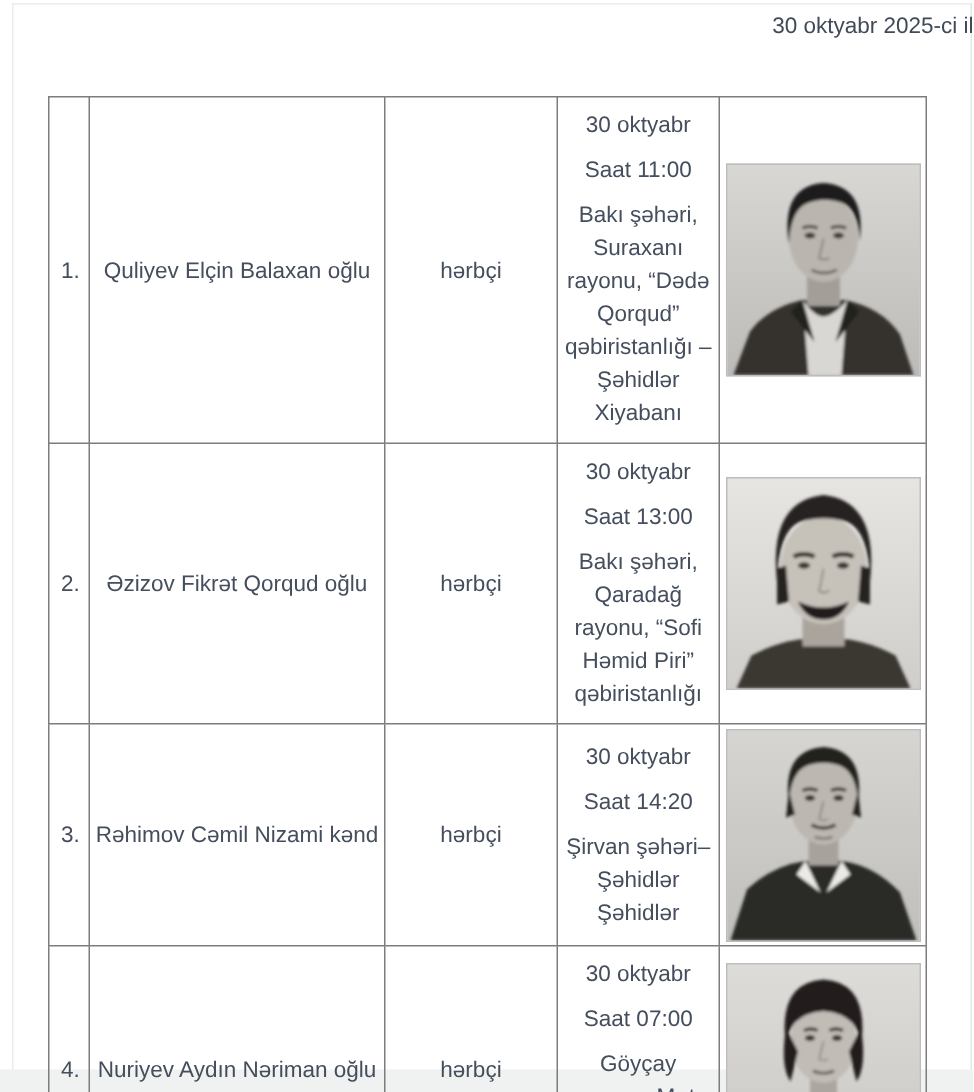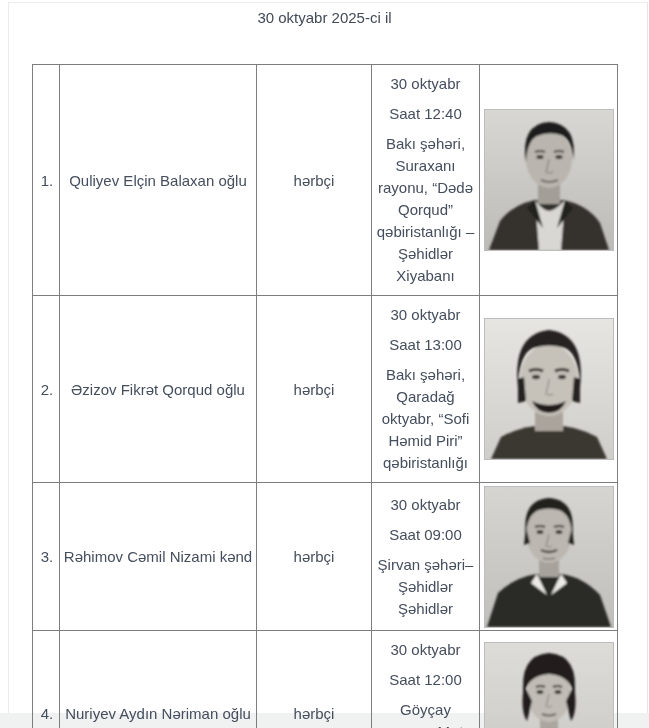--- a/index.html
+++ b/index.html
@@ -10,21 +10,21 @@
   }
   .page-frame{
     position:absolute;left:8px;top:2px;width:638px;height:711px;
     border-top:1px solid #ececec;border-left:1px solid #ececec;border-right:1px solid #e6e6e6;
     pointer-events:none;
   }
   .bottom-strip{
     position:absolute;left:0;bottom:0;width:649px;height:15px;background:#f0f1f1;
   }
   .page-title{
-    position:absolute;top:9px;left:0;width:649px;text-align:center;
+    position:absolute;top:9px;left:0;width:649px;text-align:right;
     font-size:15px;color:#414a57;
   }
   table.schedule{
     position:absolute;left:32px;top:64px;
     border-collapse:collapse;table-layout:fixed;
   }
   table.schedule td{
     border:1px solid #7d7d7d;vertical-align:middle;text-align:center;
     font-size:15px;color:#454e5d;overflow:hidden;
   }
@@ -74,21 +74,21 @@
 
 <table class="schedule">
   <tbody>
 
   <tr class="r1">
     <td class="c-num">1.</td>
     <td class="c-name">Quliyev Elçin Balaxan oğlu</td>
     <td class="c-role">hərbçi</td>
     <td class="c-details">
       <p>30 oktyabr</p>
-      <p>Saat 12:40</p>
+      <p>Saat 11:00</p>
       <p>Bakı şəhəri, Suraxanı rayonu, “Dədə Qorqud” qəbiristanlığı – Şəhidlər Xiyabanı</p>
     </td>
     <td class="c-photo">
       <svg class="photo" viewBox="0 0 128 140">
         <rect width="128" height="140" fill="url(#pbg1)"></rect>
         <g filter="url(#pblur)">
           <path d="M4 140 L15 111 Q27 95 50 90 L78 90 Q103 95 115 113 L124 140 Z" fill="#34312e"></path>
           <path d="M50 90 Q58 101 64 101 Q70 101 80 90 L76 140 L54 140 Z" fill="#d9d7d3"></path>
           <path d="M50 90 L42 98 L58 118 Z" fill="#23211f"></path>
           <path d="M80 90 L88 98 L72 118 Z" fill="#23211f"></path>
@@ -106,21 +106,21 @@
     </td>
   </tr>
 
   <tr class="r2">
     <td class="c-num">2.</td>
     <td class="c-name">Əzizov Fikrət Qorqud oğlu</td>
     <td class="c-role">hərbçi</td>
     <td class="c-details">
       <p>30 oktyabr</p>
       <p>Saat 13:00</p>
-      <p>Bakı şəhəri, Qaradağ oktyabr, “Sofi Həmid Piri” qəbiristanlığı</p>
+      <p>Bakı şəhəri, Qaradağ rayonu, “Sofi Həmid Piri” qəbiristanlığı</p>
     </td>
     <td class="c-photo">
       <svg class="photo" viewBox="0 0 128 140">
         <rect width="128" height="140" fill="url(#pbg2)"></rect>
         <g filter="url(#pblur)">
           <path d="M6 140 L16 118 Q38 106 64 106 Q90 106 112 118 L122 140 Z" fill="#3a3733"></path>
           <rect x="50" y="90" width="28" height="22" fill="#aaa49c"></rect>
           <ellipse cx="64" cy="61" rx="29" ry="36" fill="#c6c1b9"></ellipse>
           <path d="M33 69 Q27 15 64 11 Q101 15 95 69 Q94 35 80 29 Q64 24 48 29 Q34 35 33 69 Z" fill="#272421"></path>
           <path d="M33 60 L33 84 L41 82 L39 58 Z" fill="#272421"></path>
@@ -135,21 +135,21 @@
       </svg>
     </td>
   </tr>
 
   <tr class="r3">
     <td class="c-num">3.</td>
     <td class="c-name">Rəhimov Cəmil Nizami kənd</td>
     <td class="c-role">hərbçi</td>
     <td class="c-details">
       <p>30 oktyabr</p>
-      <p>Saat 09:00</p>
+      <p>Saat 14:20</p>
       <p>Şirvan şəhəri– Şəhidlər Şəhidlər</p>
     </td>
     <td class="c-photo">
       <svg class="photo" viewBox="0 0 128 140">
         <rect width="128" height="140" fill="url(#pbg3)"></rect>
         <g filter="url(#pblur)">
           <path d="M2 140 L13 106 Q30 90 52 87 L76 87 Q98 90 115 108 L126 140 Z" fill="#2b2926"></path>
           <path d="M52 87 L46 96 L62 108 Z" fill="#eceae6"></path>
           <path d="M76 87 L82 96 L66 108 Z" fill="#eceae6"></path>
           <rect x="54" y="66" width="20" height="24" fill="#a7a29b"></rect>
@@ -168,21 +168,21 @@
       </svg>
     </td>
   </tr>
 
   <tr class="r4">
     <td class="c-num">4.</td>
     <td class="c-name">Nuriyev Aydın Nəriman oğlu</td>
     <td class="c-role">hərbçi</td>
     <td class="c-details">
       <p>30 oktyabr</p>
-      <p>Saat 12:00</p>
+      <p>Saat 07:00</p>
       <p>Göyçay rayonu, Mırtı kənd qəbiristanlığı</p>
     </td>
     <td class="c-photo">
       <svg class="photo" viewBox="0 0 128 140">
         <rect width="128" height="140" fill="url(#pbg4)"></rect>
         <g filter="url(#pblur)">
           <path d="M0 140 L12 108 Q30 94 52 91 L76 91 Q98 94 116 110 L128 140 Z" fill="#2f2c29"></path>
           <path d="M54 91 L64 110 L74 91 Z" fill="#d8d6d2"></path>
           <path d="M56 102 L64 140 L72 102 Z" fill="#23211e"></path>
           <rect x="55" y="70" width="18" height="24" fill="#aba69f"></rect>

